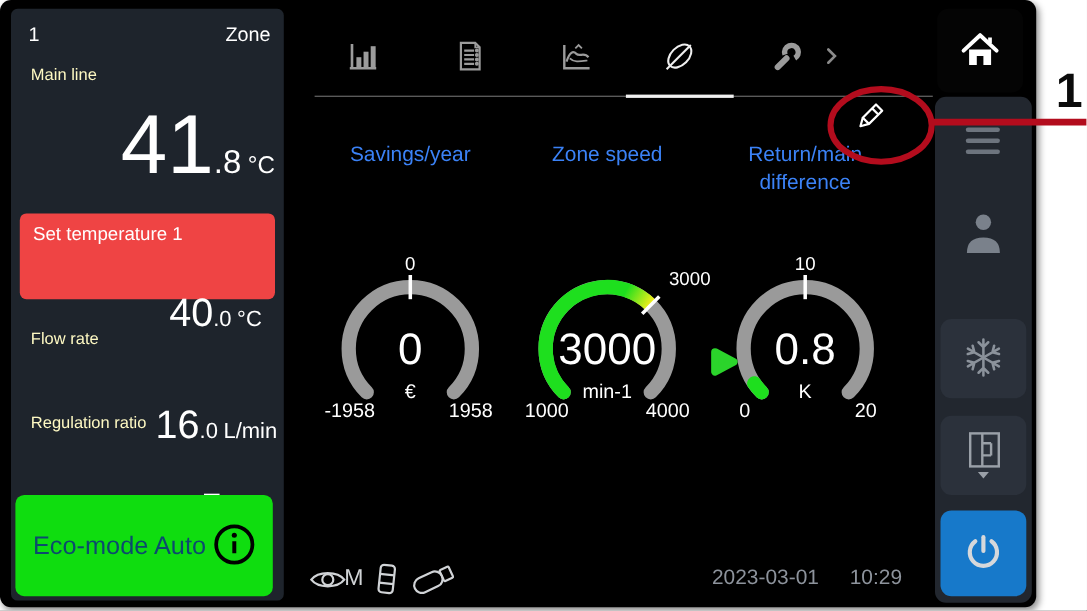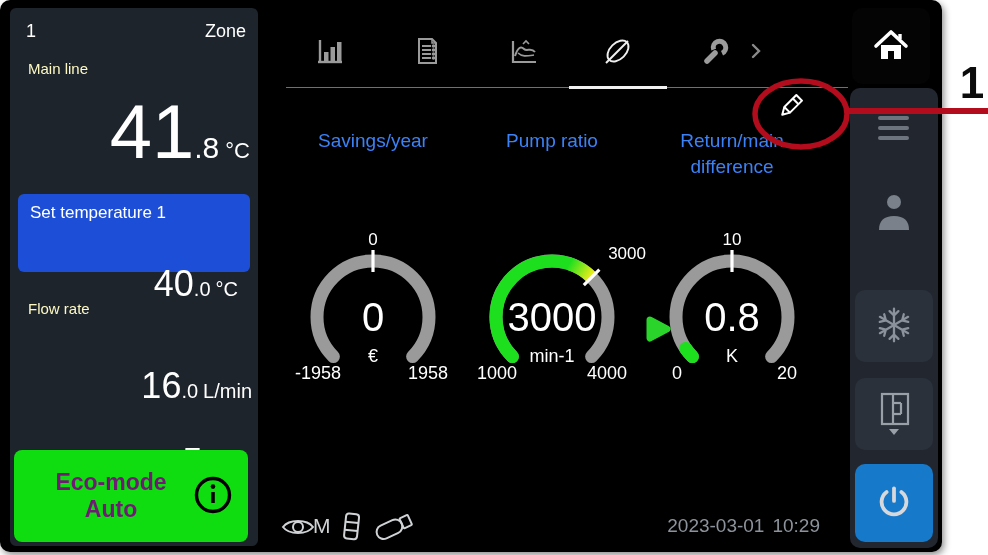--- a/index.html
+++ b/index.html
@@ -18,47 +18,47 @@
               justify-content:space-between; font-size:18px; }
   .p-label { position:absolute; left:18px; font-size:15px; color:#fef9c3; }
   .val-row { position:absolute; display:flex; align-items:baseline; white-space:nowrap; }
   .big-int { font-size:76px; line-height:1; font-weight:300; }
   .big-dec { font-size:30px; }
   .big-unit{ font-size:22px; margin-left:6px; }
   .mid-int { font-size:36px; line-height:1;margin-top:40px; }
   .mid-dec { font-size:20px; }
   .mid-unit{ font-size:20px; margin-left:5px; }
   .set-box { position:absolute; left:8px; right:8px; top:186px; height:78px;
-             background:#1d4ed8; border-radius:6px; }
+             background:#ef4444; border-radius:6px; }
   .set-label { position:absolute; left:12px; top:9px; font-size:17px; }
   .eco-btn { position:absolute; left:4px; right:10px; top:442px; height:92px;
              border-radius:8px; display:flex; align-items:center;
              justify-content:space-between; padding:0 14px 0 16px; border:none; cursor:pointer; }
-  .eco-label { font-size:23px; font-weight:700; color:#701a75; }
+  .eco-label { font-size:23px; font-weight:400; color:#0c4a6e; }
 
   
   .tab { position:absolute; top:28px; width:48px; height:48px; display:flex;
          align-items:center; justify-content:center; cursor:pointer; background:none; border:none; }
   .underline { position:absolute; left:286px; top:87px; width:562px; height:1px; background:#707070; }
   .underline-active { position:absolute; left:569px; top:86px; width:98px; height:3px; background:#f0f0f0; }
 
   
   .gauge-title { position:absolute; top:128px; width:170px; text-align:center;
                  color:#3b82f6; font-size:19px; line-height:26px; }
   .gauge-svg { position:absolute; width:150px; height:160px; overflow:visible; }
   .g-val   { font-size:40px; fill:#fff; }
   .g-small { font-size:17px; fill:#fff; }
   .g-unit  { font-size:18px; fill:#fff; }
   .g-minmax{ font-size:18px; fill:#fff; }
   svg text { font-family:"Liberation Sans", sans-serif; }
 
   
   .mode-letter { position:absolute; left:313px; top:514px; font-size:21px; color:#d0d3d6; }
   .datetime { position:absolute; left:640px; top:515px; width:180px; text-align:right;
-              font-size:19px; color:#8d939c; display:flex; justify-content:flex-end; gap:8px; }
+              font-size:19px; color:#8d939c; display:flex; justify-content:flex-end; gap:28px; }
 
   
   .home-tile { position:absolute; left:852px; top:8px; width:78px; height:76px;
                background:#040404; border-radius:10px; display:flex; align-items:center;
                justify-content:center; border:none; cursor:pointer; }
   .side-card { position:absolute; left:850px; top:88px; width:88px; height:460px;
                background:#22272f; border-radius:10px; }
   .burger { position:absolute; left:28px; top:28px; width:31px; cursor:pointer; }
   .burger span { display:block; width:31px; height:4px; border-radius:2px;
                  background:#6d747e; margin-bottom:6px; }
@@ -105,20 +105,21 @@
         </div>
       </div>
 
       <div class="p-label" style="top:292px;text-align:center;">Flow rate</div>
       <div class="val-row" style="right:6px; top:320px;">
         <span class="mid-int">16</span>
         <span class="mid-dec">.0</span>
         <span class="mid-unit">L/min</span>
       </div>
 
+      <div class="p-label" style="top:368px;">Regulation ratio</div>
       <div class="val-row" style="right:16px; top:396px;">
         <span class="mid-int">-5</span>
         <span class="mid-dec">.8</span>
         <span class="mid-unit">%</span>
       </div>
 
       <button class="eco-btn" style="background:#0fdd0f;">
         <span class="eco-label">Eco-mode Auto</span>
         <span>
           <svg width="42" height="42" viewBox="0 0 42 42">
@@ -202,21 +203,21 @@
             <path d="M13,21 L17,28 L21,21"></path>
           </g>
         </svg>
       </span>
     </button>
 
     <div class="gauge-title" style="left:288px;">
       <div>Savings/year</div>
     </div>
     <div class="gauge-title" style="left:467px;">
-      <div>Pump ratio</div>
+      <div>Zone speed</div>
     </div>
     <div class="gauge-title" style="left:647px;">
       <div>Return/main</div>
       <div>difference</div>
     </div>
 
     <svg class="gauge-svg" style="left:298px; top:232px;">
         <path d="M 35.40 124.60 A 56 56 0 1 1 114.60 124.60" stroke="#9a9a9a" stroke-width="13" fill="none" stroke-linecap="round"></path>
         <line x1="75" y1="40" x2="75" y2="18" stroke="#fff" stroke-width="3.2"></line>
         <text x="75" y="13" text-anchor="middle" class="g-small">0</text>

